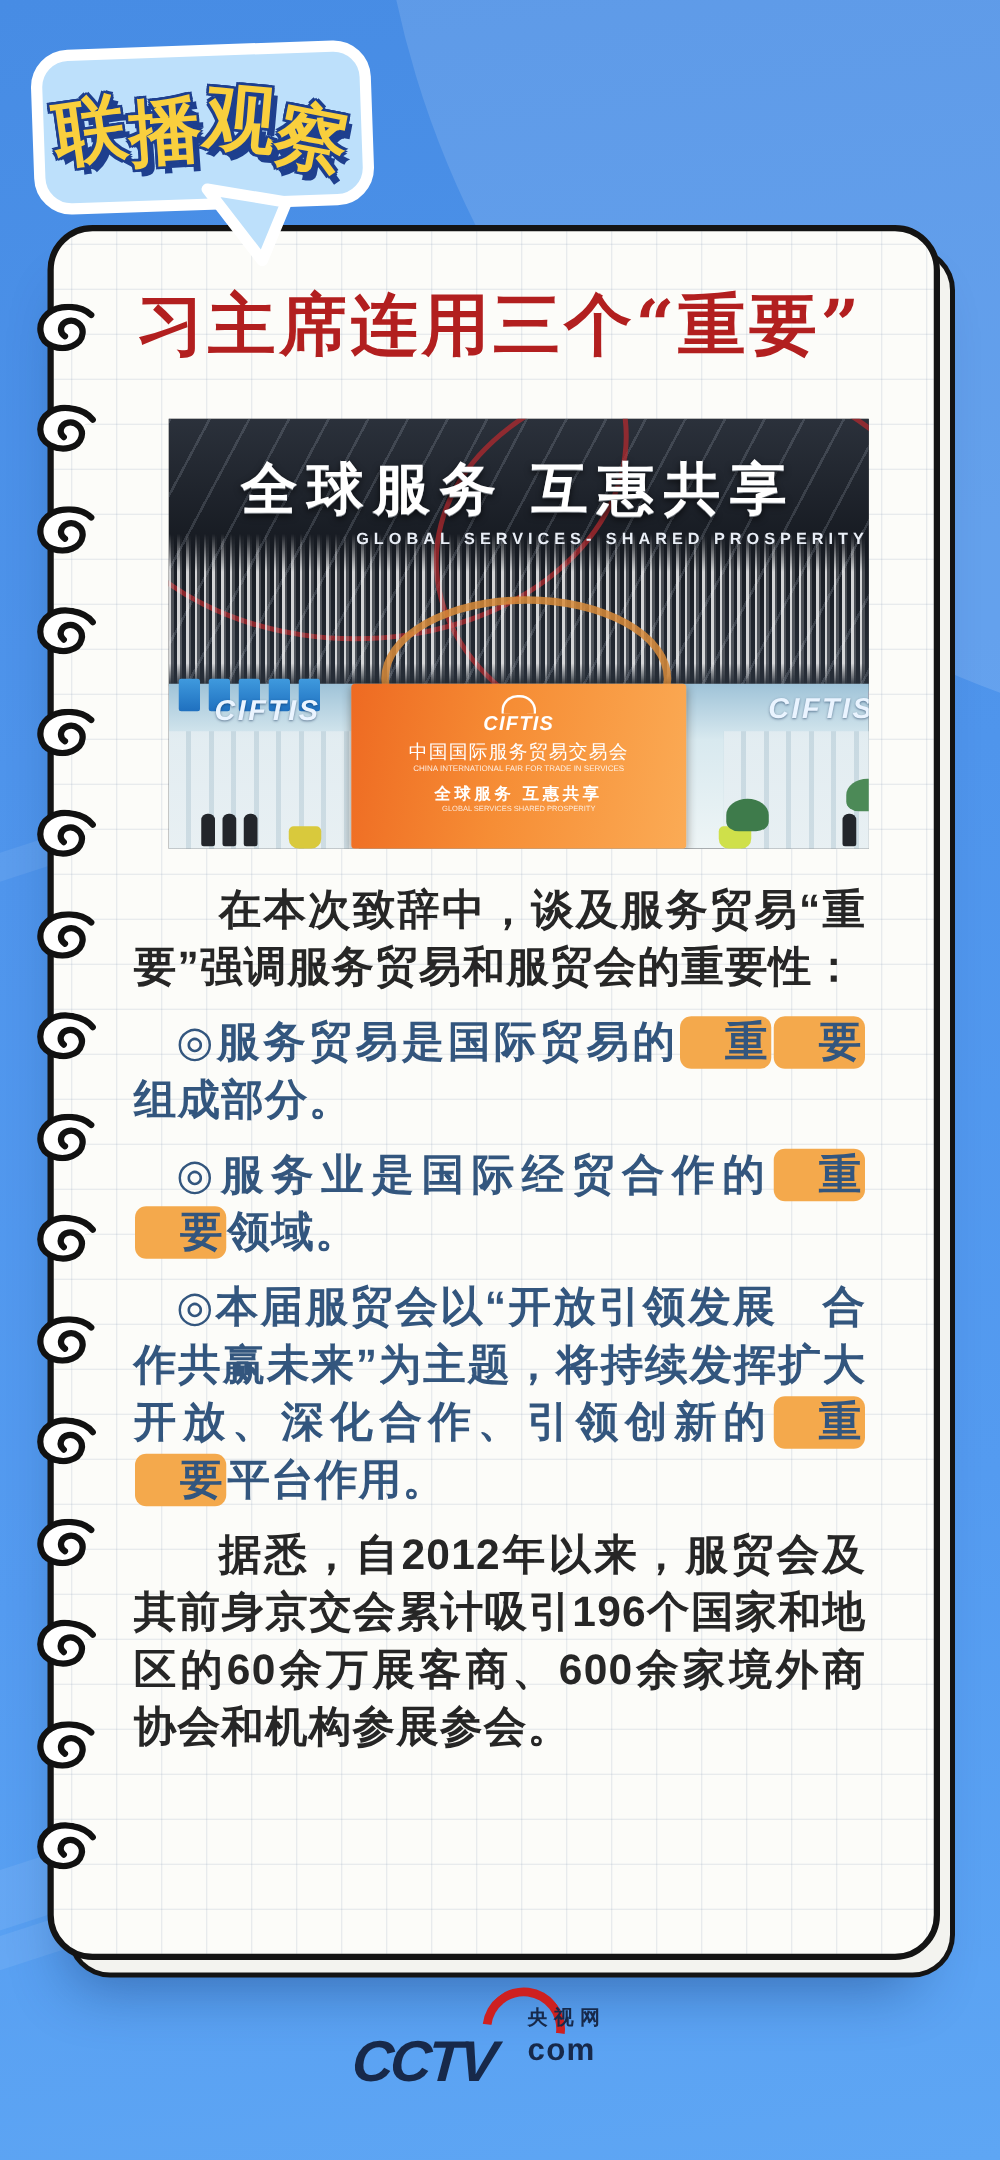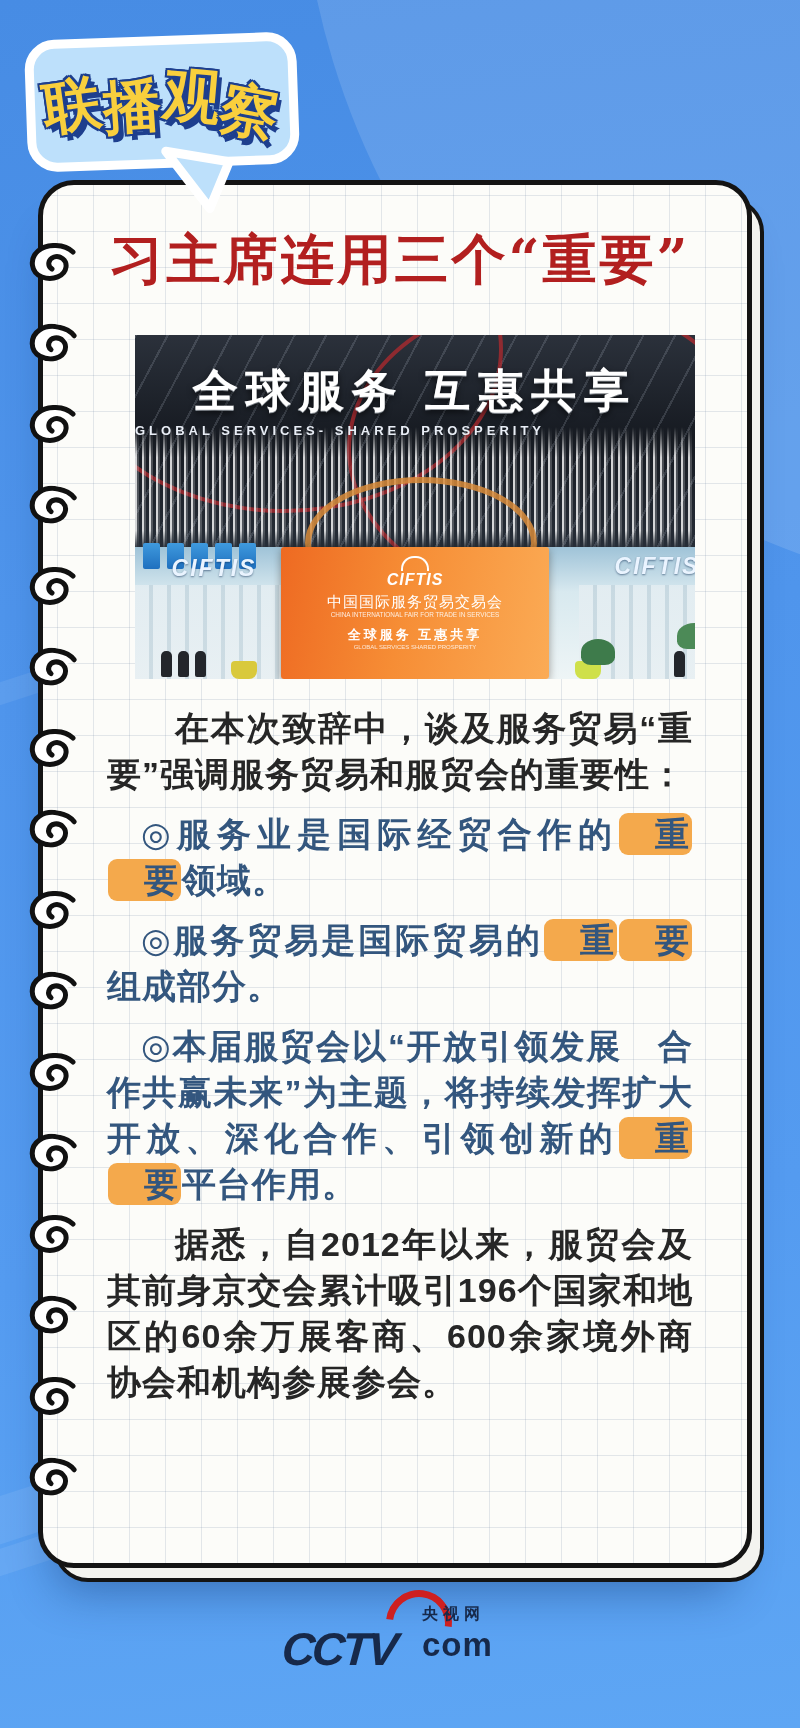--- a/index.html
+++ b/index.html
@@ -51,21 +51,21 @@
                 linear-gradient(180deg,#2b313b 0%,#161a21 48%,#272e38 100%);}
   .tinsel{position:absolute;left:0;top:92px;width:100%;height:122px;opacity:.85;
      background:repeating-linear-gradient(90deg,rgba(255,255,255,.95) 0 2px,rgba(255,255,255,.25) 2px 4px,transparent 4px 7px);
      -webkit-mask-image:linear-gradient(180deg,transparent 0,#000 25%,#000 85%,transparent);
              mask-image:linear-gradient(180deg,transparent 0,#000 25%,#000 85%,transparent);}
   .red-arc{position:absolute;border:4px solid rgba(186,42,46,.7);border-radius:50%;}
   .red-arc.a1{left:-70px;top:-150px;width:430px;height:320px;}
   .red-arc.a2{right:-60px;top:-40px;width:400px;height:300px;}
   .banner-cn{position:absolute;top:26px;width:100%;text-align:center;color:#fff;font-weight:900;
      font-size:45px;letter-spacing:8px;text-shadow:0 3px 6px rgba(0,0,0,.7),0 1px 0 #cdd6e0;}
-  .banner-en{position:absolute;top:88px;width:100%;text-align:left;color:#e9eef6;font-weight:700;
+  .banner-en{position:absolute;top:88px;width:100%;text-align:right;color:#e9eef6;font-weight:700;
      font-size:13px;letter-spacing:4px;}
   .floor{position:absolute;left:0;bottom:0;width:100%;height:132px;
      background:linear-gradient(180deg,#9fc3d8 0,#d8e9ef 34%,#eef5f6 100%);padding-left:24px;}
   .booths{position:absolute;top:38px;height:94px;opacity:.75;
      background:repeating-linear-gradient(90deg,#e6eef2 0 14px,#c3d4dd 14px 18px);}
   .booths.bl{left:0;width:152px;} .booths.br{right:0;width:140px;}
   .flags{position:absolute;left:8px;top:-4px;display:flex;gap:7px;}
   .flags i{width:17px;height:26px;background:linear-gradient(180deg,#3f9ade,#1f70bf);border-radius:2px;}
   .ciftis-banner{position:absolute;height:34px;display:flex;align-items:center;justify-content:center;
      background:linear-gradient(90deg,#1populated878d0,#1878d0,#4aa6e8);color:#eaf4ff;font-weight:900;font-style:italic;
@@ -100,21 +100,21 @@
   .hl{background:#f4a94c;border-radius:9px;padding:0 2px;margin:0 1px;display:inline-block;line-height:42px;}
 
   
   .footer-logo{position:absolute;left:50%;top:1596px;transform:translateX(-50%);width:236px;height:92px;z-index:4;}
   .cctv{position:absolute;left:0;top:26px;font-size:46px;font-weight:900;font-style:italic;
         letter-spacing:-3px;color:#17294a;transform:skewX(-4deg);}
   .cctv-arc{position:absolute;left:104px;top:-6px;width:52px;height:52px;border-radius:50%;
         border:7px solid #ce2020;border-left-color:transparent;border-bottom-color:transparent;
         transform:rotate(-38deg);}
   .site-cn{position:absolute;left:140px;top:8px;font-size:16px;font-weight:700;letter-spacing:5px;color:#17294a;}
-  .site-com{position:absolute;left:140px;top:30px;font-size:33px;font-weight:700;letter-spacing:1px;color:#17294a;text-align:center;}
+  .site-com{position:absolute;left:140px;top:30px;font-size:25px;font-weight:700;letter-spacing:1px;color:#17294a;text-align:center;}
 </style>
 </head>
 <body>
 
 <div class="page">
   <div class="bg-arc"></div>
   <div class="bg-stripe s1"></div>
   <div class="bg-stripe s2"></div>
   <div class="bg-stripe s3"></div>
 
@@ -223,22 +223,22 @@
               <i></i>
             </div>
           <div class="pot p1"></div>
           <div class="pot p2"></div>
           <div class="plant g1"></div>
           <div class="plant g2"></div>
         </div>
       </div>
 
       <p class="para dark ind2 first">在本次致辞中，谈及服务贸易“重要”强调服务贸易和服贸会的重要性：</p>
+      <p class="para navy ind1">◎服务贸易是国际贸易的<span class="hl">重</span><span class="hl">要</span>组成部分。</p>
       <p class="para navy ind1">◎服务业是国际经贸合作的<span class="hl">重</span><span class="hl">要</span>领域。</p>
-      <p class="para navy ind1">◎服务贸易是国际贸易的<span class="hl">重</span><span class="hl">要</span>组成部分。</p>
       <p class="para navy ind1">◎本届服贸会以“开放引领发展　合作共赢未来”为主题，将持续发挥扩大开放、深化合作、引领创新的<span class="hl">重</span><span class="hl">要</span>平台作用。</p>
       <p class="para dark ind2">据悉，自2012年以来，服贸会及其前身京交会累计吸引196个国家和地区的60余万展客商、600余家境外商协会和机构参展参会。</p>
     </div>
   </div>
 
   <div class="footer-logo">
     <div class="cctv">CCTV</div>
     <div class="cctv-arc"></div>
     <div class="site-cn">央视网</div>
     <div class="site-com">com</div>

